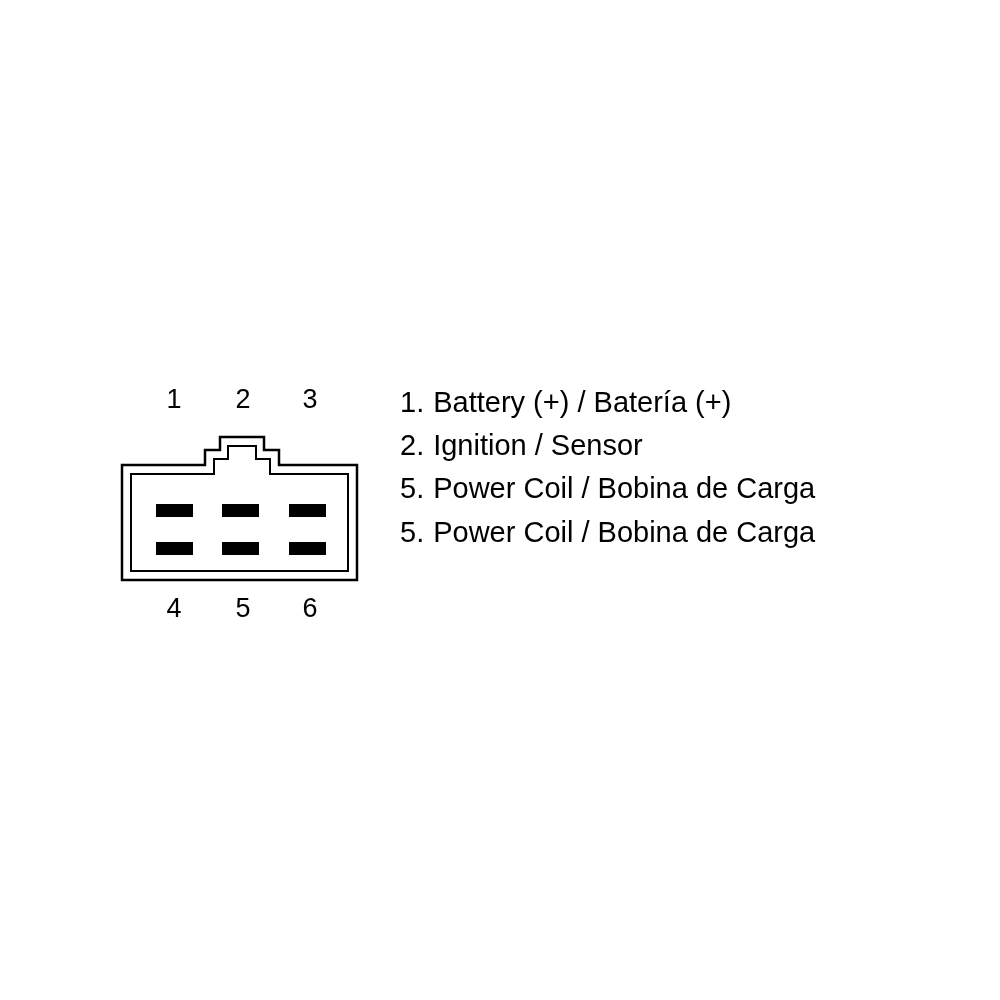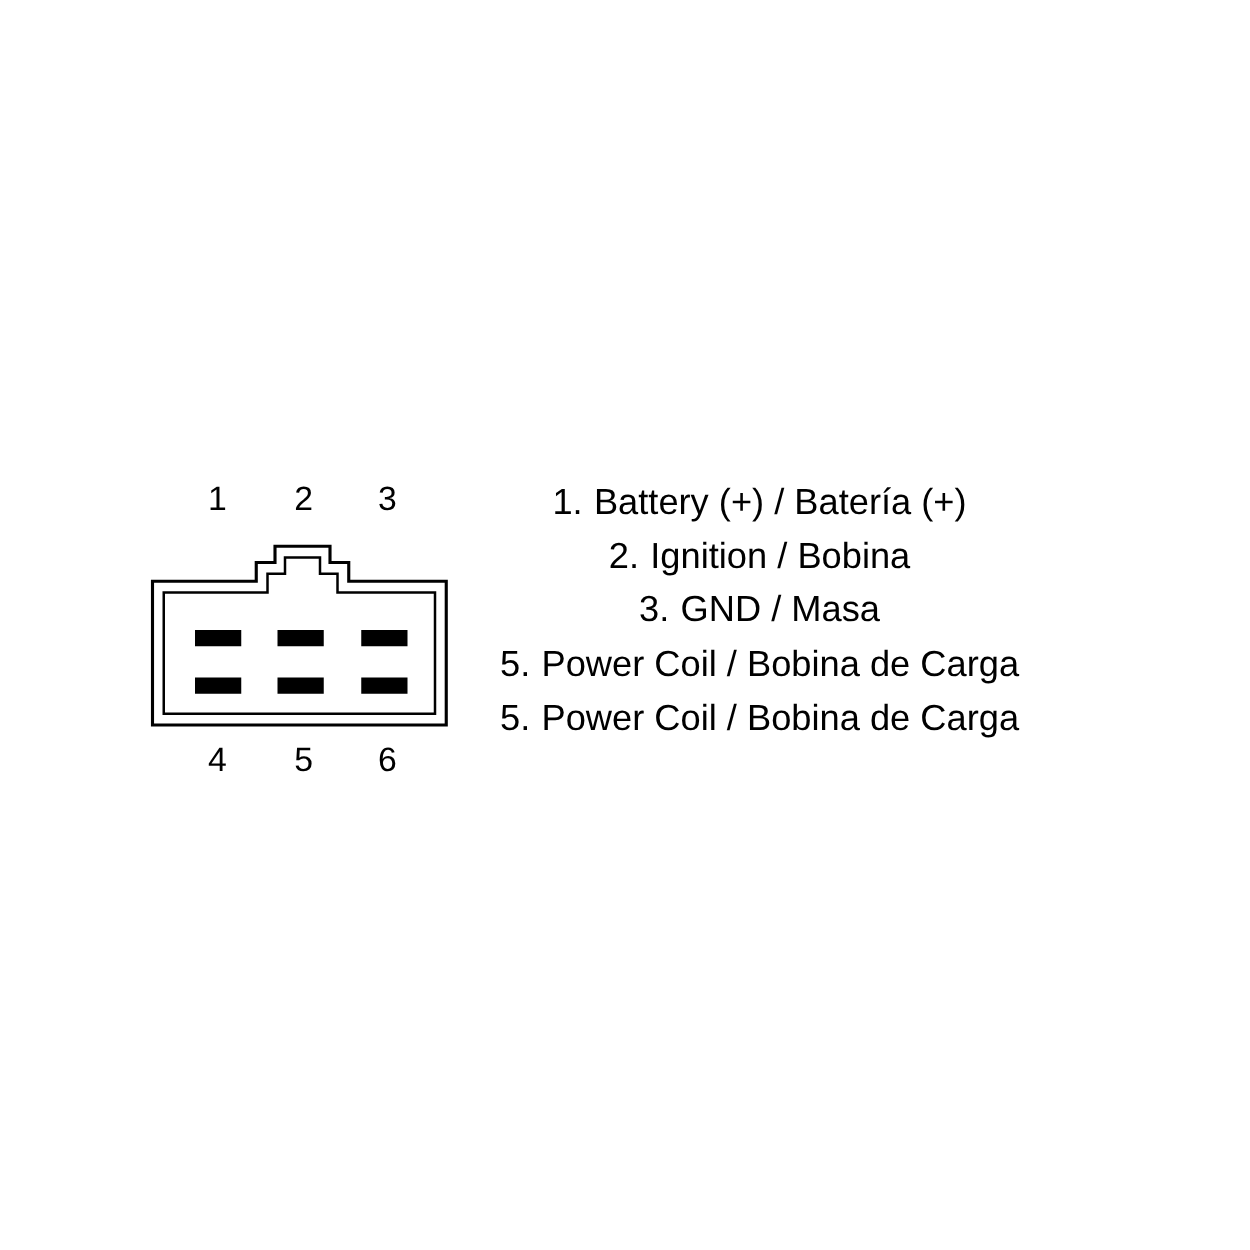--- a/index.html
+++ b/index.html
@@ -33,21 +33,20 @@
   .legend {
     position: absolute;
     left: 400px;
     top: 381px;
   }
   .legend-row {
     font-size: 29px;
     line-height: 43.2px;
     white-space: nowrap;
     color: #000000;
-    text-align: center;
   }
   .legend-num {
     display: inline-block;
     margin-right: 9px;
   }
 </style>
 </head>
 <body>
 
 <div class="canvas">
@@ -73,24 +72,21 @@
 
   <span class="pin-num" style="left:174px; top:595px;">4</span>
   <span class="pin-num" style="left:243px; top:595px;">5</span>
   <span class="pin-num" style="left:310px; top:595px;">6</span>
 
   <div class="legend">
     <div class="legend-row">
       <span class="legend-num">1.</span><span>Battery (+) / Batería (+)</span>
     </div>
     <div class="legend-row">
-      <span class="legend-num">2.</span><span>Ignition / Bobina</span>
-    </div>
-    <div class="legend-row">
-      <span class="legend-num">3.</span><span>GND / Masa</span>
+      <span class="legend-num">2.</span><span>Ignition / Sensor</span>
     </div>
     <div class="legend-row">
       <span class="legend-num">5.</span><span>Power Coil / Bobina de Carga</span>
     </div>
     <div class="legend-row">
       <span class="legend-num">5.</span><span>Power Coil / Bobina de Carga</span>
     </div>
   </div>
 
 </div>

